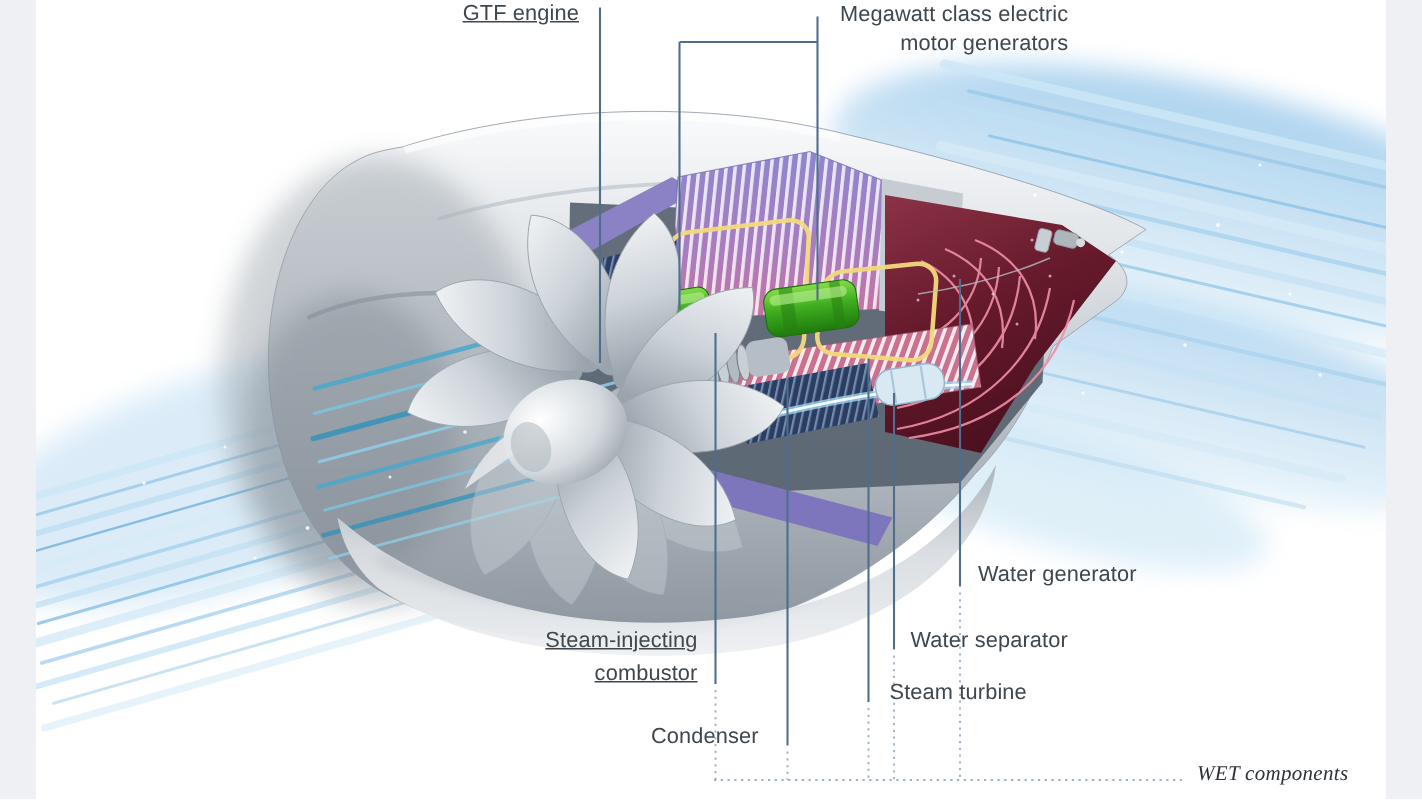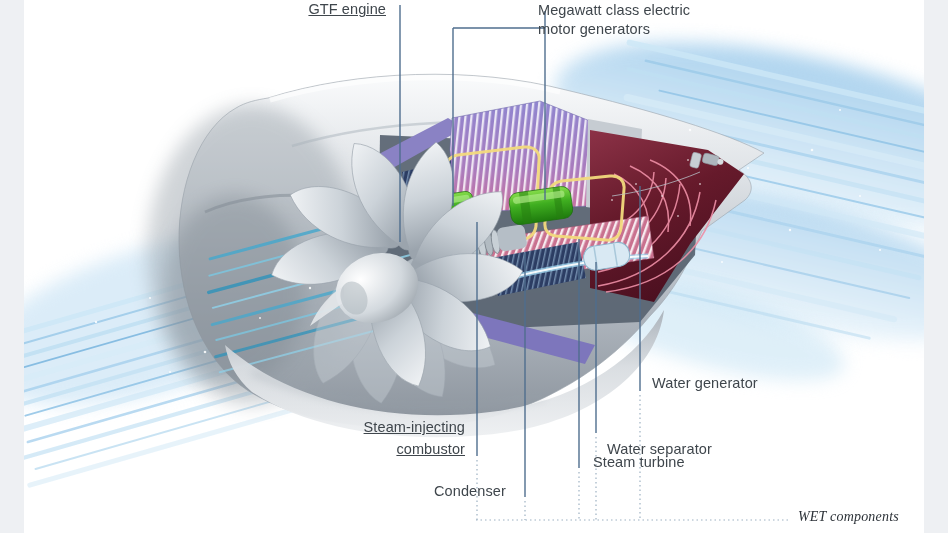--- a/index.html
+++ b/index.html
@@ -340,28 +340,28 @@
       <line x1="525" y1="501" x2="525" y2="520"></line>
       <line x1="579" y1="472" x2="579" y2="520"></line>
       <line x1="596" y1="437" x2="596" y2="520"></line>
       <line x1="640" y1="395" x2="640" y2="520"></line>
       <line x1="476" y1="520" x2="791" y2="520"></line>
     </g>
   </svg>
 
   <div class="lbl right" style="left:276px;top:0px;width:110px;">GTF engine</div>
 
-  <div class="lbl" style="left:538px;top:1px;">
+  <div class="lbl" style="left:560px;top:1px;text-align:right;">
     <span class="ln">Megawatt class electric</span>
     <span class="ln">motor generators</span>
   </div>
 
   <div class="lbl" style="left:652px;top:374px;">Water generator</div>
 
-  <div class="lbl" style="left:607px;top:418px;margin-top:22px;">Water separator</div>
+  <div class="lbl" style="left:607px;top:418px;">Water separator</div>
 
   <div class="lbl" style="left:593px;top:453px;">Steam turbine</div>
 
   <div class="lbl right two" style="left:330px;top:416px;width:135px;">
     <span class="ln">Steam-injecting</span>
     <span class="ln">combustor</span>
   </div>
 
   <div class="lbl" style="left:434px;top:482px;">Condenser</div>
 

